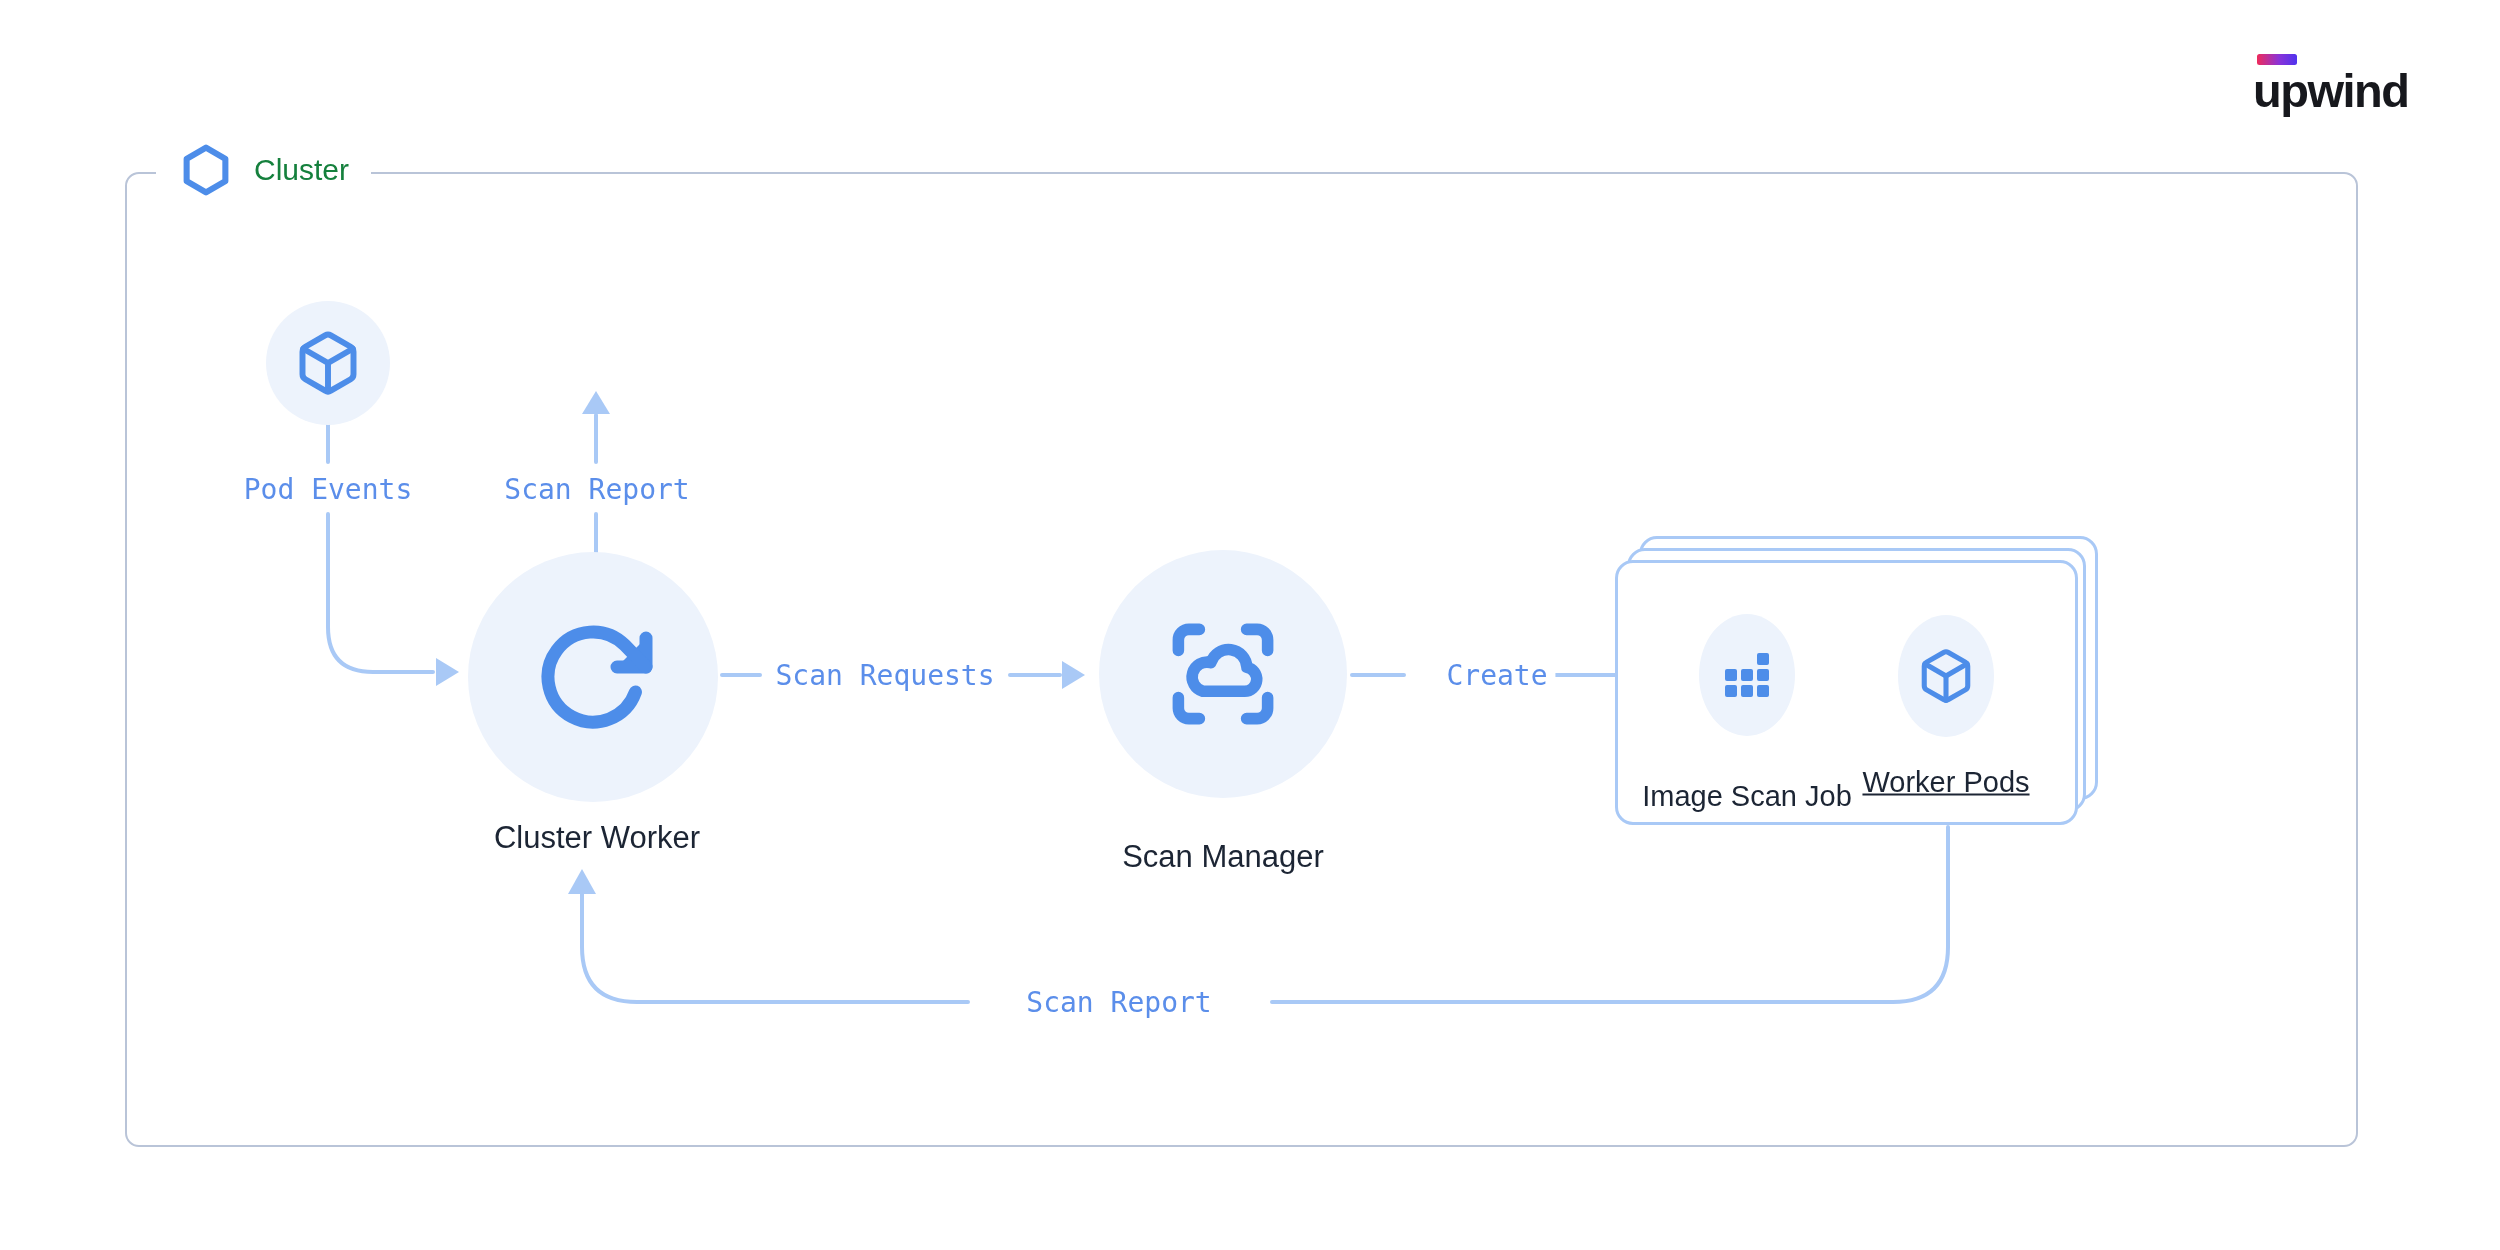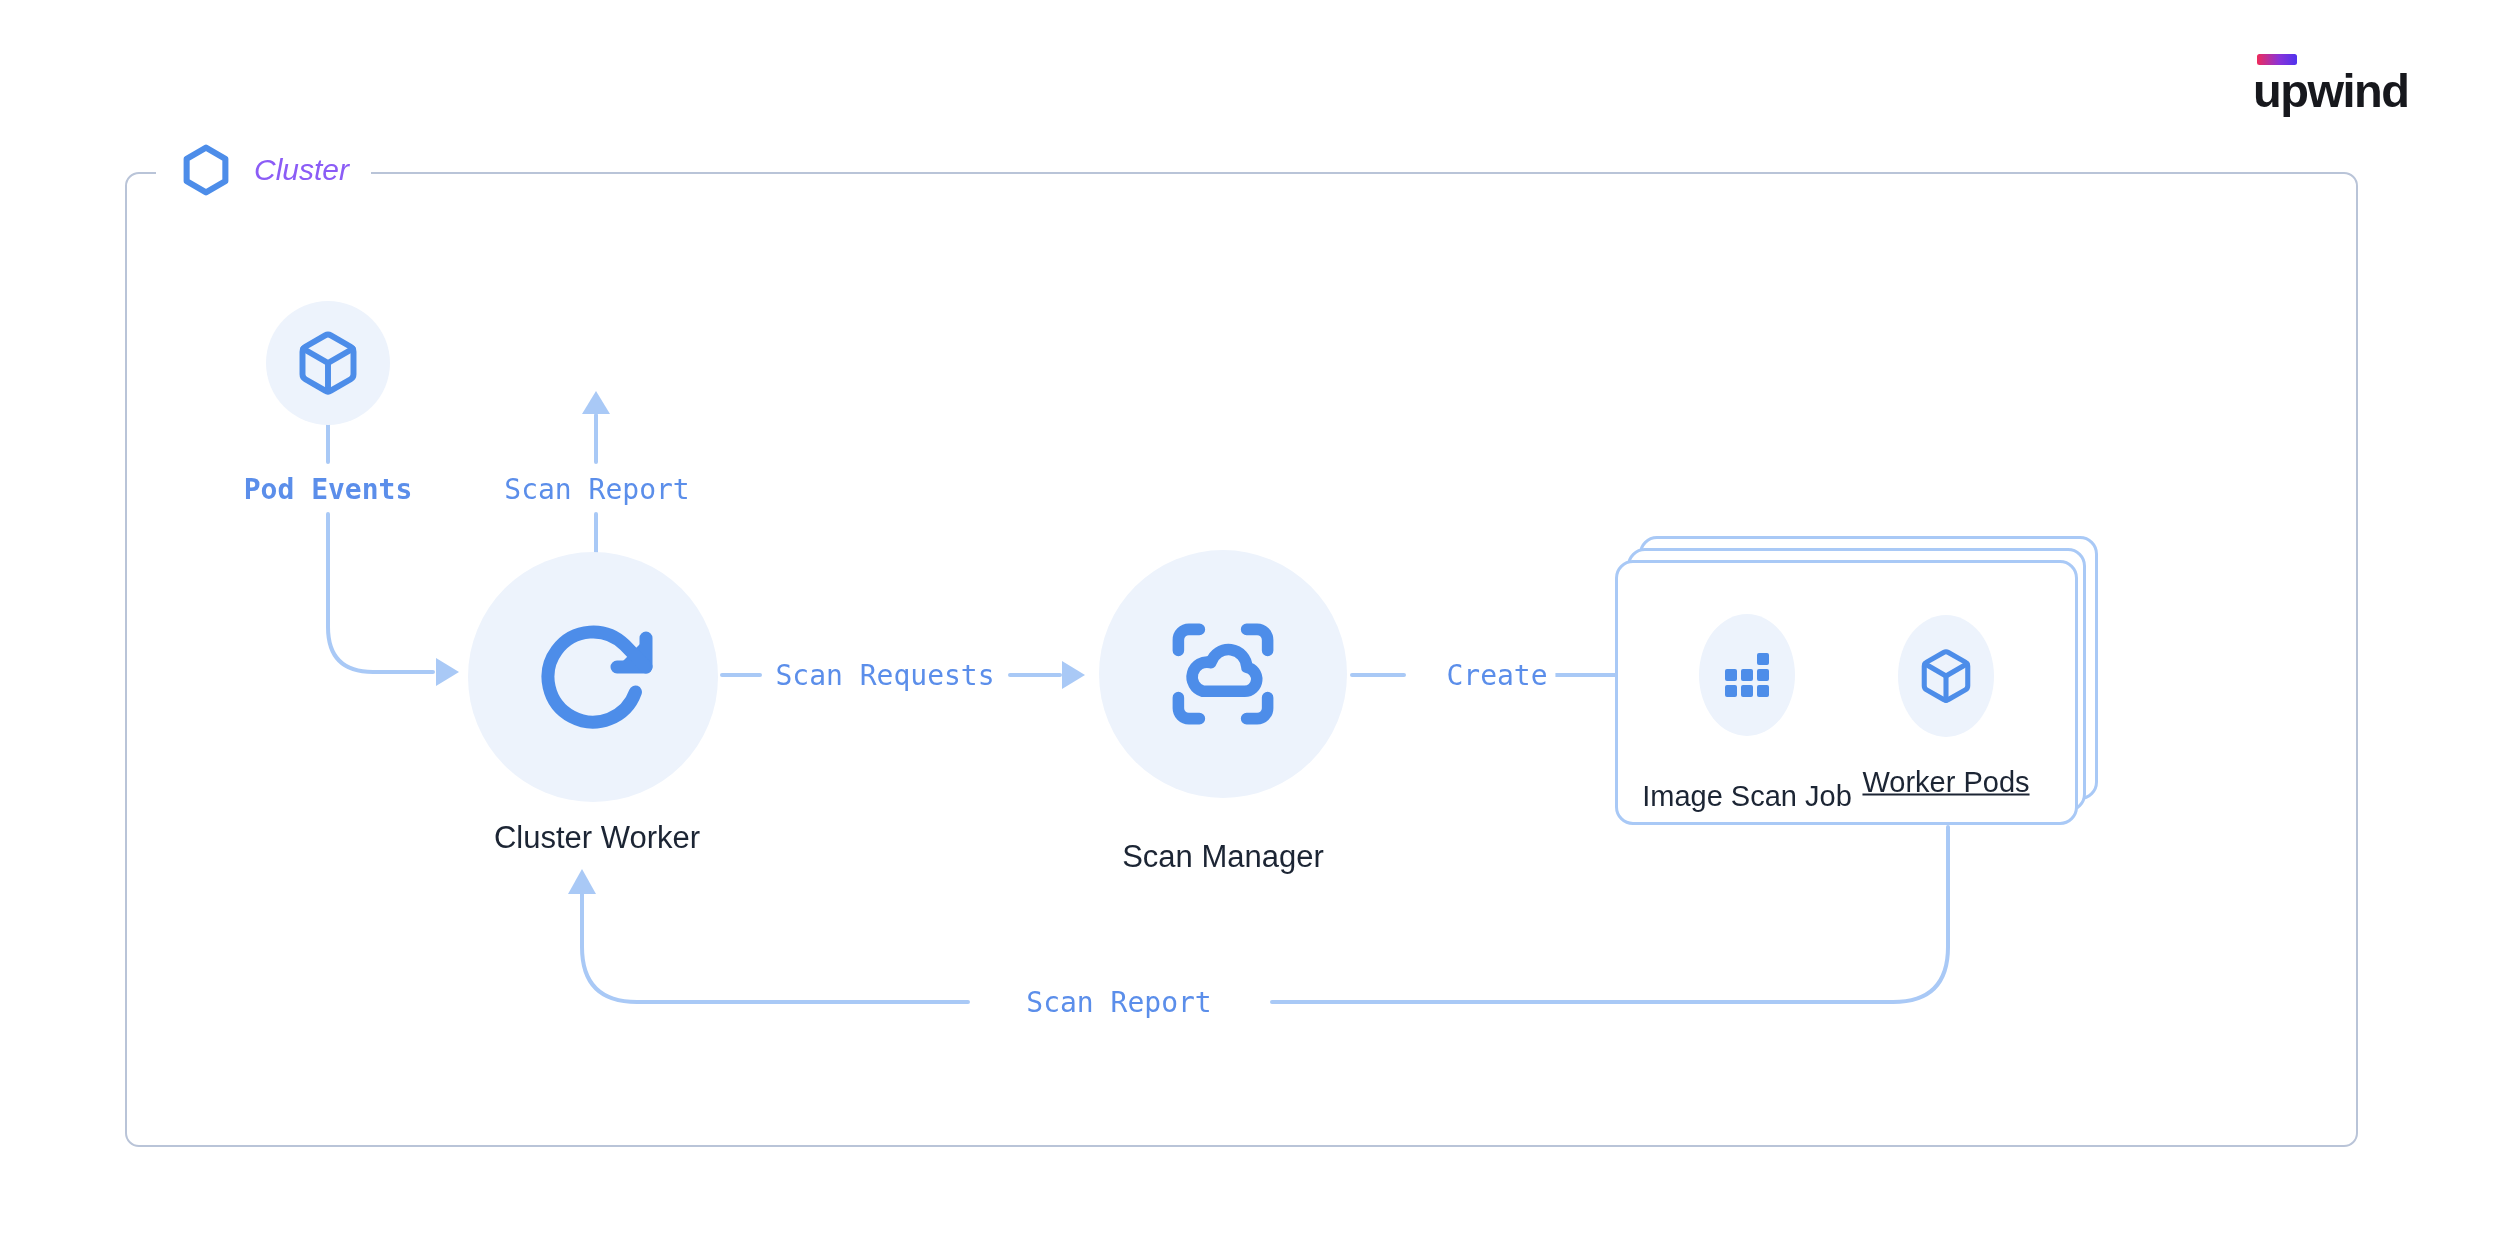--- a/index.html
+++ b/index.html
@@ -14,38 +14,38 @@
   #logo .bar { width:40px; height:11px; border-radius:2.5px; margin-left:4px;
     background:linear-gradient(90deg,#ee2b5b 0%,#8a33d8 55%,#4f33ee 100%); }
   #logo .word { font-size:47px; font-weight:700; letter-spacing:-1.5px;
     color:#17181d; line-height:1; margin-top:2px; }
 
   
   #cluster-box { position:absolute; left:125px; top:172px; width:2233px; height:975px;
     border:2px solid #b9c4d8; border-radius:14px; background:transparent; }
   #cluster-label { position:absolute; left:156px; top:138px; height:64px;
     display:flex; align-items:center; gap:20px; padding:0 22px; background:#ffffff; }
-  #cluster-label .txt { font-size:30px; font-weight:500; color:#8b5cf6;font-style:italic; }
+  #cluster-label .txt { font-size:30px; font-weight:500; color:#15803d; }
 
   
   #edges { position:absolute; left:0; top:0; width:2500px; height:1250px; pointer-events:none; }
   #edges path.line { fill:none; stroke:#a9c9f6; stroke-width:4; stroke-linecap:round; }
   #edges polygon.head { fill:#a9c9f6; }
 
   
   .node-circle { position:absolute; border-radius:50%; background:#edf3fc;
     display:flex; align-items:center; justify-content:center; }
   #pod-events-circle      { left:266px;  top:301px; width:124px; height:124px; }
   #cluster-manager-circle { left:468px;  top:552px; width:250px; height:250px; }
   #scan-manager-circle    { left:1099px; top:550px; width:248px; height:248px; }
 
   .blue-label { position:absolute; transform:translate(-50%,-50%); white-space:nowrap;
     font-family:"DejaVu Sans Mono", monospace; font-weight:500;
     font-size:28px; color:#5b8eea; background:#ffffff; padding:0 8px; }
-  #lbl-pod-events        { left:328px;  top:489px;font-weight:bold; }
+  #lbl-pod-events        { left:328px;  top:489px; }
   #lbl-scan-report-top   { left:597px;  top:489px; }
   #lbl-scan-requests     { left:885px;  top:675px; }
   #lbl-create            { left:1472px; top:675px;margin-left:25px; }
   #lbl-scan-report-bottom{ left:1119px; top:1002px; }
 
   .dark-label { position:absolute; transform:translate(-50%,-50%); white-space:nowrap;
     font-size:31px; font-weight:500; color:#1c2534; }
   #lbl-cluster-manager { left:597px;  top:838px; }
   #lbl-scan-manager    { left:1223px; top:838px;margin-top:19px; }
   #lbl-image-scan-job  { left:1747px; top:782px; font-size:29px;margin-top:14px; }

